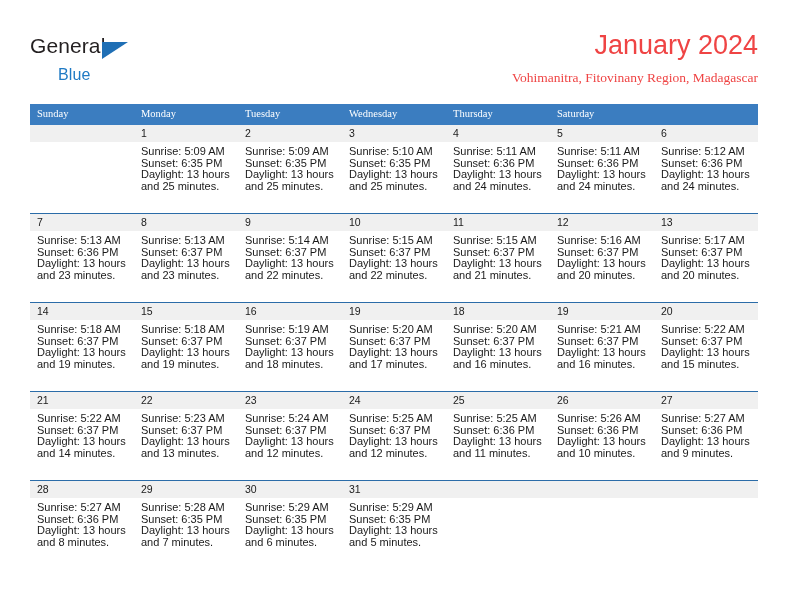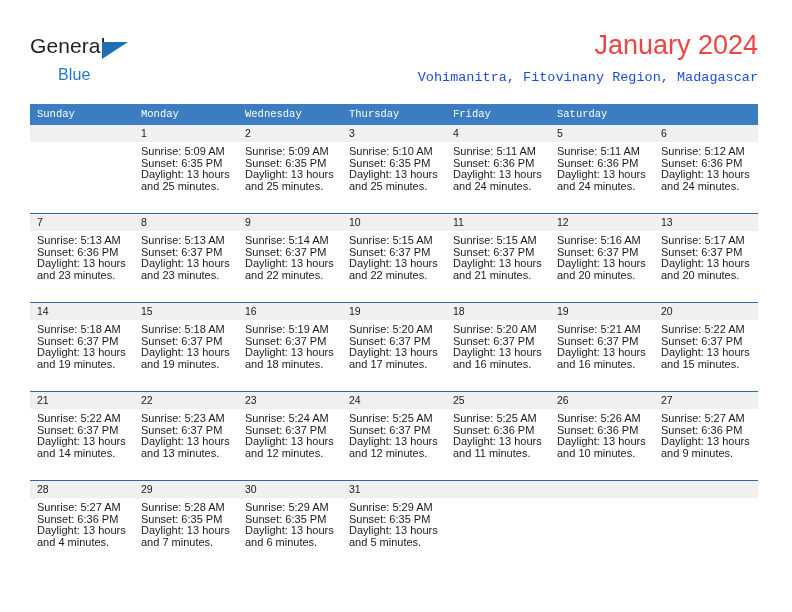--- a/index.html
+++ b/index.html
@@ -76,23 +76,23 @@
     font-size: 27px;
     line-height: 34px;
     color: #ef4444;
     font-weight: normal;
     margin: 0;
     font-family: "Liberation Sans", sans-serif;
   }
   .cal-subtitle {
     font-size: 13.5px;
     line-height: 20px;
-    color: #1d4ed8;
+    color: #ef4444;
     margin: 6px 0 0 0;
-    font-family: Liberation Mono, monospace;
+    font-family: Liberation Serif, serif;
   }
 
   
   .calendar {
     position: absolute;
     left: 30px;
     top: 104px;
     width: 728px;
   }
   .weekday-row {
@@ -102,21 +102,21 @@
     height: 21px;
   }
   .weekday {
     flex: 0 0 104px;
     width: 104px;
     box-sizing: border-box;
     padding: 3px 0 0 7px;
     font-size: 10.5px;
     line-height: 14px;
     color: #ffffff;
-    font-family: Liberation Mono, monospace;
+    font-family: Liberation Serif, serif;
     white-space: nowrap;
     overflow: hidden;
   }
 
   .week-row {
     display: flex;
     width: 728px;
     border-top: 1.5px solid #2b6ca8;
     box-sizing: border-box;
   }
@@ -172,23 +172,23 @@
       <h1 class="cal-title">January 2024</h1>
       <p class="cal-subtitle">Vohimanitra, Fitovinany Region, Madagascar</p>
     </div>
 
   </div>
 
   <div class="calendar">
     <div class="weekday-row" id="weekday-row">
         <div class="weekday">Sunday</div>
         <div class="weekday">Monday</div>
+        <div class="weekday">Tuesday</div>
         <div class="weekday">Wednesday</div>
         <div class="weekday">Thursday</div>
-        <div class="weekday">Friday</div>
         <div class="weekday">Saturday</div>
       </div>
     <div id="weeks-container">
         <div class="week-row first">
           <div class="day-cell empty">
             <div class="day-num-band"></div>
             <div class="day-body"></div>
           </div>
           <div class="day-cell">
             <div class="day-num-band">1</div>
@@ -440,21 +440,21 @@
             </div>
           </div>
         </div>
         <div class="week-row">
           <div class="day-cell">
             <div class="day-num-band">28</div>
             <div class="day-body">
               <div>Sunrise: 5:27 AM</div>
               <div>Sunset: 6:36 PM</div>
               <div>Daylight: 13 hours</div>
-              <div>and 4 minutes.</div>
+              <div>and 8 minutes.</div>
             </div>
           </div>
           <div class="day-cell">
             <div class="day-num-band">29</div>
             <div class="day-body">
               <div>Sunrise: 5:28 AM</div>
               <div>Sunset: 6:35 PM</div>
               <div>Daylight: 13 hours</div>
               <div>and 7 minutes.</div>
             </div>

